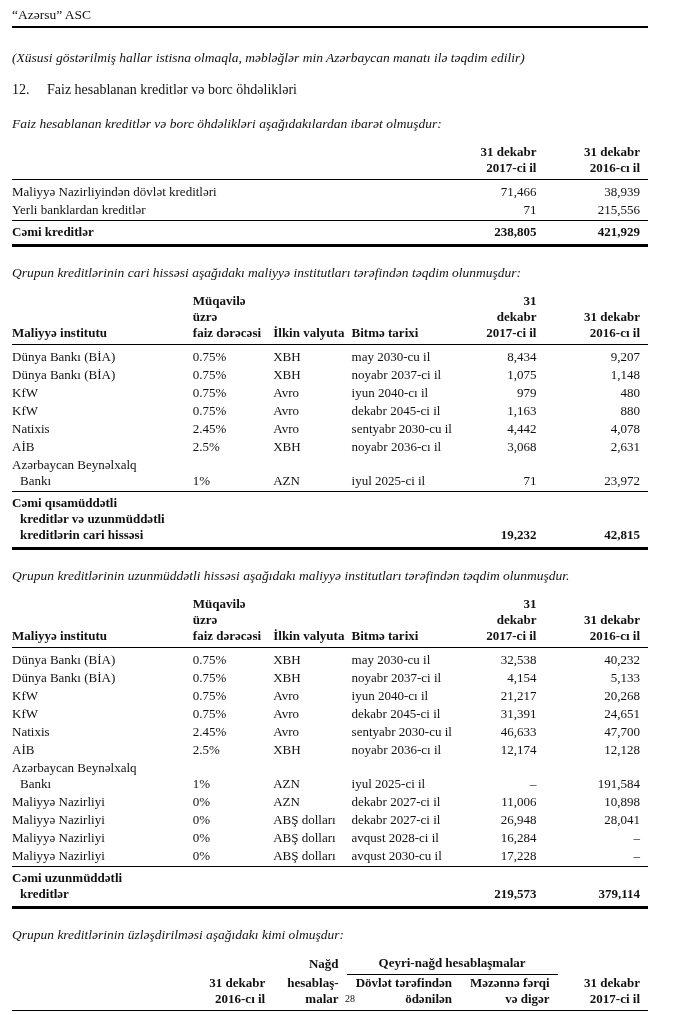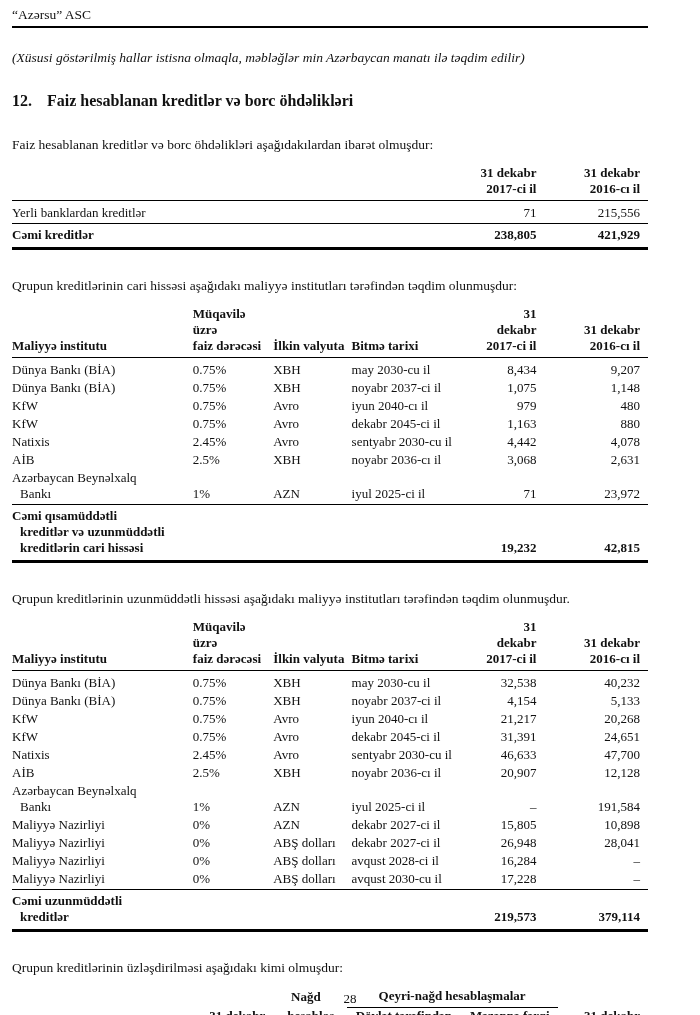--- a/index.html
+++ b/index.html
@@ -12,42 +12,42 @@
     font-family:"Liberation Serif","DejaVu Serif",serif;
     font-size:13.5px;line-height:16px;
     overflow:hidden;
   }
   
   .doc-header{display:flex;justify-content:space-between;align-items:flex-end;}
   .hdr-right{text-align:right;}
   .hdr-right div{line-height:16px;}
   .hdr-rule{border:none;border-top:2px solid #000;margin:3px 0 0 0;}
   .note{font-style:italic;margin-top:22px;}
-  .section-heading{display:flex;font-weight:bold;margin-top:27px;font-size:16px;}
+  .section-heading{display:flex;font-weight:normal;margin-top:16px;font-size:14px;}
   .section-heading .num{width:35px;}
-  .intro{margin-top:28px;}
+  .intro{margin-top:18px;font-style:italic;}
   
   table.t{border-collapse:collapse;width:100%;table-layout:fixed;font-size:13px;margin-top:12px;}
   table.t th,table.t td{vertical-align:bottom;padding:0 0 2px 0;}
   table.t th{font-weight:bold;}
   table.t td{white-space:nowrap;}
   .n{text-align:right;padding-right:8px !important;}
   .c{text-align:left;}
   .lbl{text-align:left;}
   .ml{white-space:pre-line;}
   thead th{border-bottom:1px solid #000;padding-bottom:3px !important;}
   tbody tr:first-child td{padding-top:4px !important;}
   tfoot td{border-top:1px solid #000;border-bottom:3px solid #000;
            font-weight:bold;padding-top:3px !important;padding-bottom:4px !important;}
   .cont{padding-left:8px;}
   
-  #t4 thead tr.r1 th{border-bottom:none;text-align:center;}
+  #t4 thead tr.r1 th{border-bottom:none;}
   #t4 thead tr.r1 th.spanhdr{border-bottom:1px solid #000;text-align:center;}
   #t4 thead tr.r2 th{border-bottom:1px solid #000;}
-  .page-number{position:absolute;bottom:8px;left:0;width:100%;text-align:center;font-size:13px;margin-top:22px;}
+  .page-number{position:absolute;bottom:8px;left:0;width:100%;text-align:center;font-size:10px;margin-top:22px;}
 </style>
 </head>
 <body>
 
 <div class="page">
 
   <div class="doc-header">
     <div>“Azərsu” ASC</div>
   </div>
   <hr class="hdr-rule">
@@ -70,20 +70,25 @@
     <thead>
       <tr>
         <th class="lbl"></th>
         <th class="n ml">31 dekabr
 2017-ci il</th>
         <th class="n ml">31 dekabr
 2016-cı il</th>
       </tr>
     </thead>
     <tbody id="t1-body">
+        <tr>
+          <td class="lbl">Maliyyə Nazirliyindən dövlət kreditləri</td>
+          <td class="n">71,466</td>
+          <td class="n">38,939</td>
+        </tr>
         <tr>
           <td class="lbl">Yerli banklardan kreditlər</td>
           <td class="n">71</td>
           <td class="n">215,556</td>
         </tr>
       </tbody>
     <tfoot>
       <tr class="total">
         <td class="lbl">Cəmi kreditlər</td>
         <td class="n">238,805</td>
@@ -277,42 +282,42 @@
           <td class="n">46,633</td>
           <td class="n">47,700</td>
         </tr>
         <tr>
           <td class="lbl">
             <div>AİB</div>
           </td>
           <td class="c">2.5%</td>
           <td class="c">XBH</td>
           <td class="c">noyabr 2036-cı il</td>
-          <td class="n">20,907</td>
+          <td class="n">12,174</td>
           <td class="n">12,128</td>
         </tr>
         <tr>
           <td class="lbl">
             <div>Azərbaycan Beynəlxalq</div>
             <div class="cont">Bankı</div>
           </td>
           <td class="c">1%</td>
           <td class="c">AZN</td>
           <td class="c">iyul 2025-ci il</td>
           <td class="n">–</td>
           <td class="n">191,584</td>
         </tr>
         <tr>
           <td class="lbl">
             <div>Maliyyə Nazirliyi</div>
           </td>
           <td class="c">0%</td>
           <td class="c">AZN</td>
           <td class="c">dekabr 2027-ci il</td>
-          <td class="n">15,805</td>
+          <td class="n">11,006</td>
           <td class="n">10,898</td>
         </tr>
         <tr>
           <td class="lbl">
             <div>Maliyyə Nazirliyi</div>
           </td>
           <td class="c">0%</td>
           <td class="c">ABŞ dolları</td>
           <td class="c">dekabr 2027-ci il</td>
           <td class="n">26,948</td>

